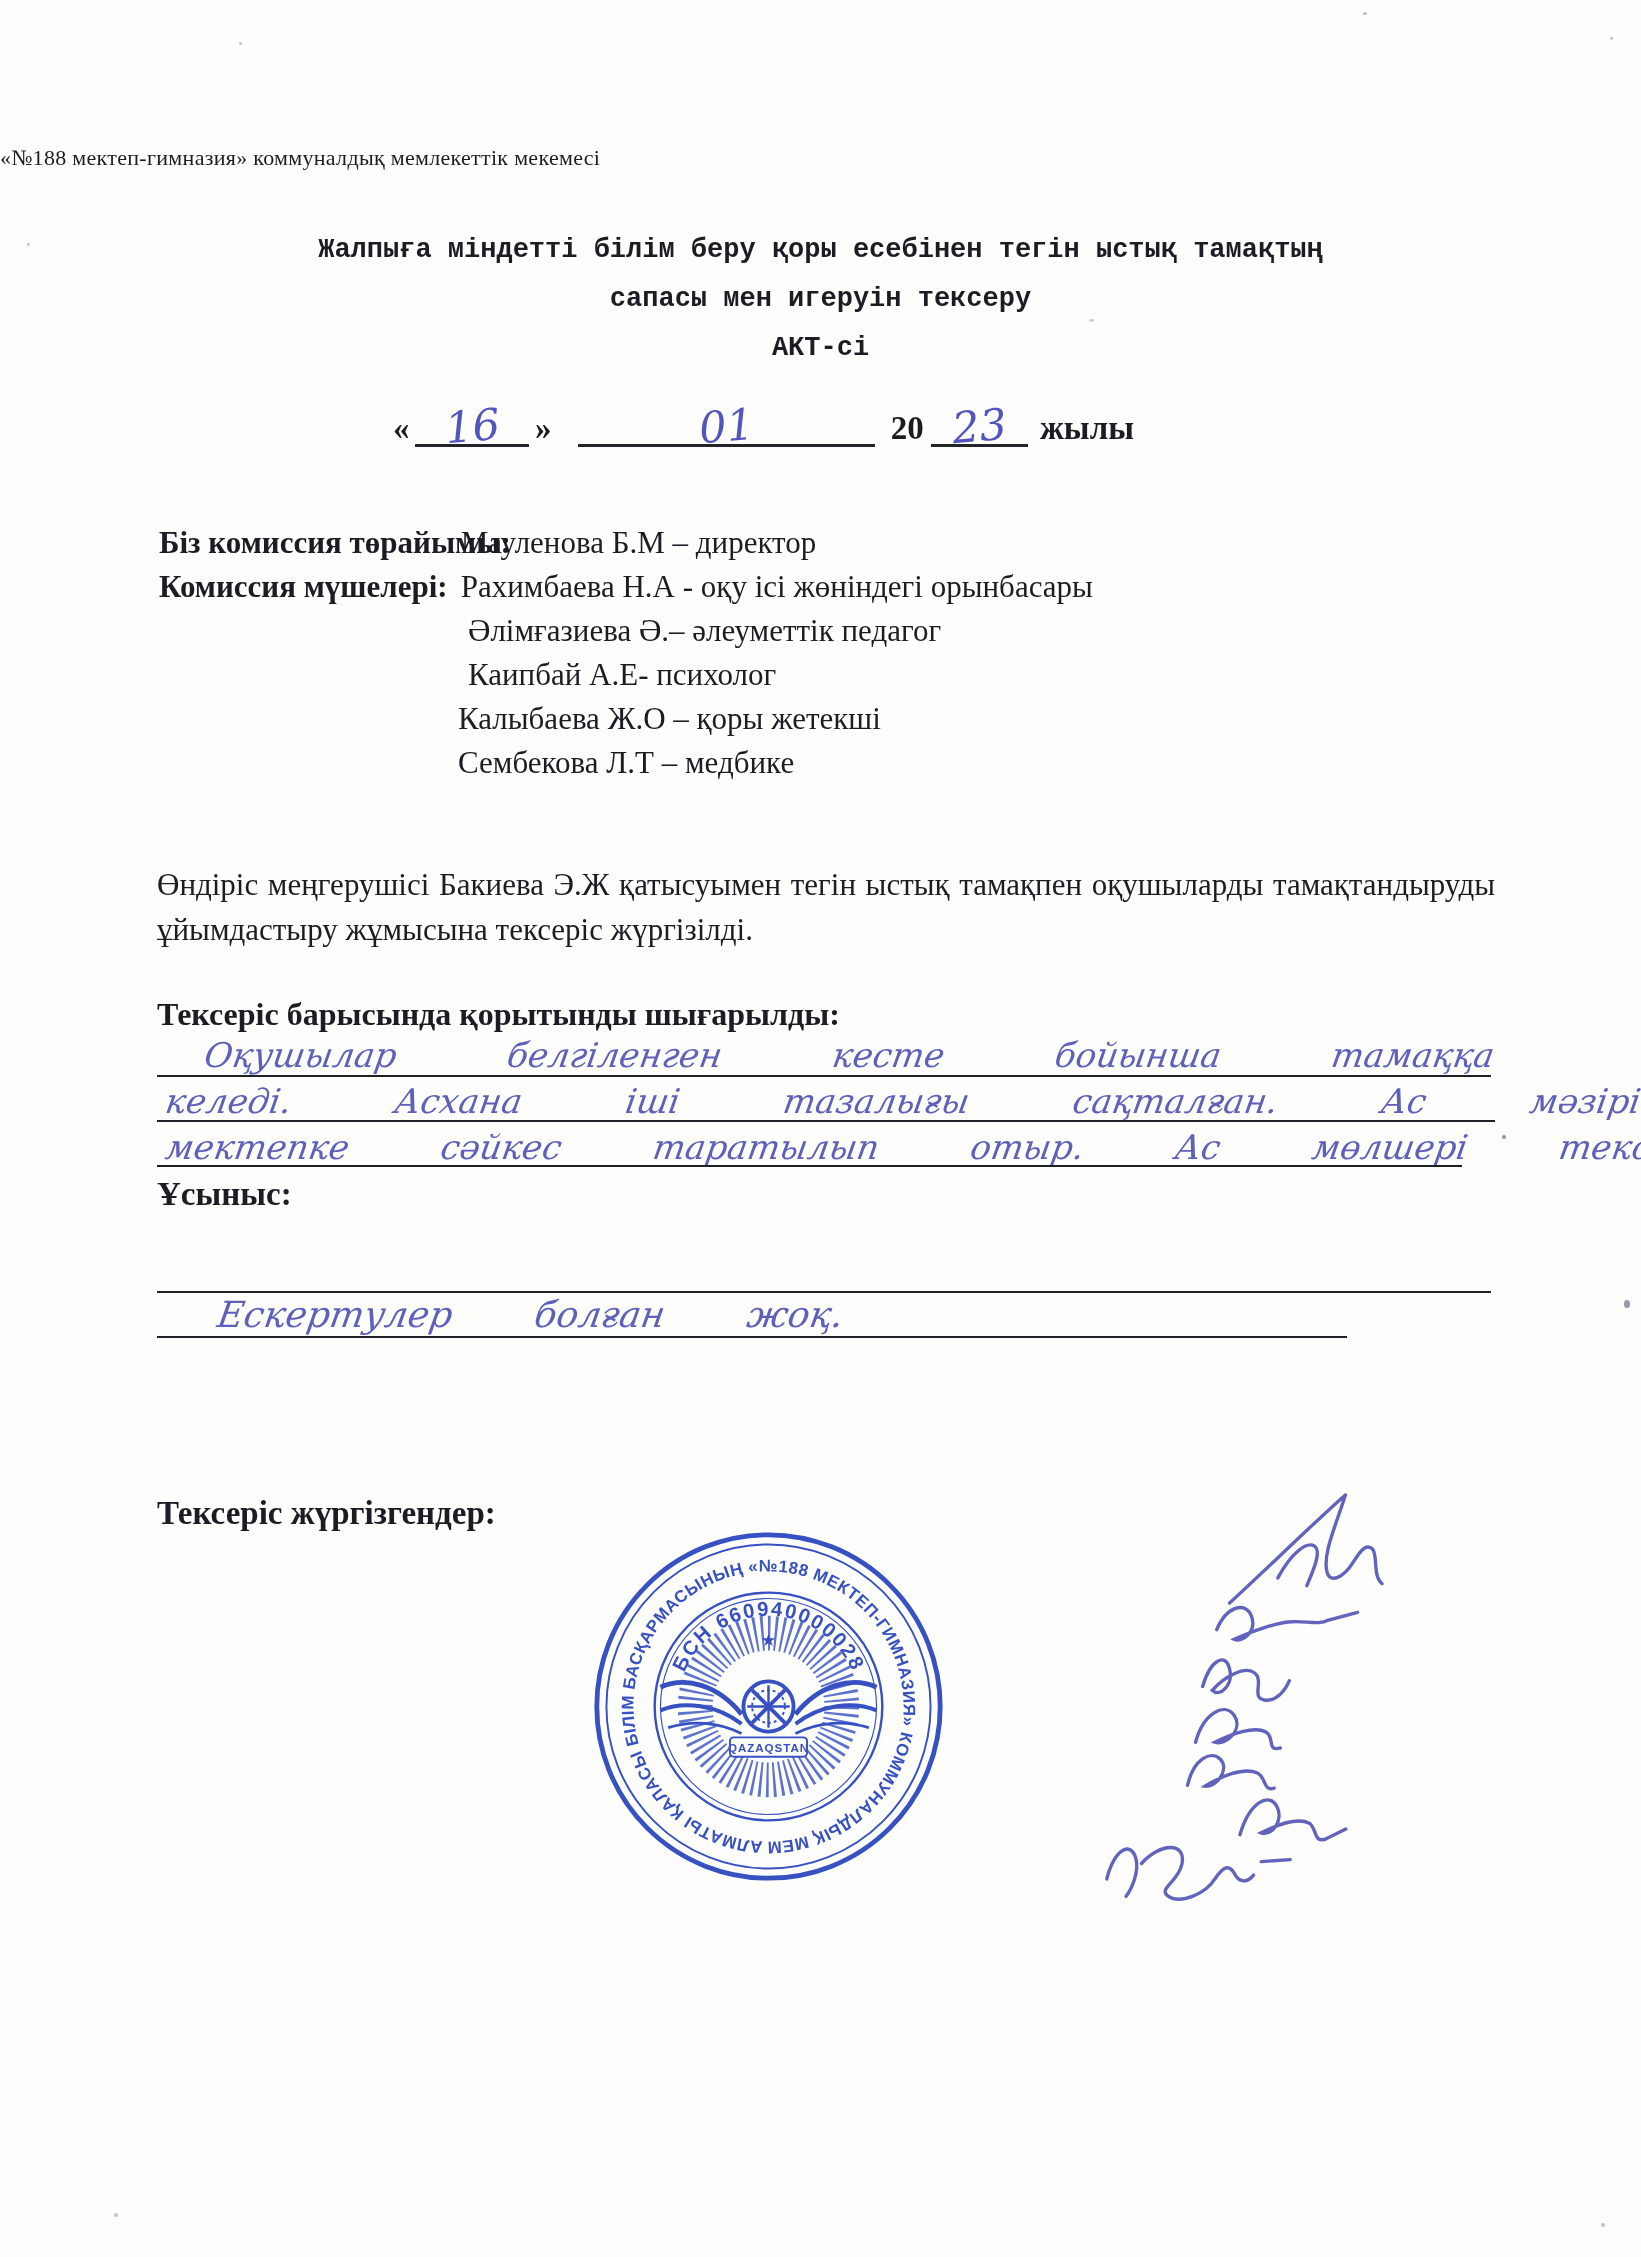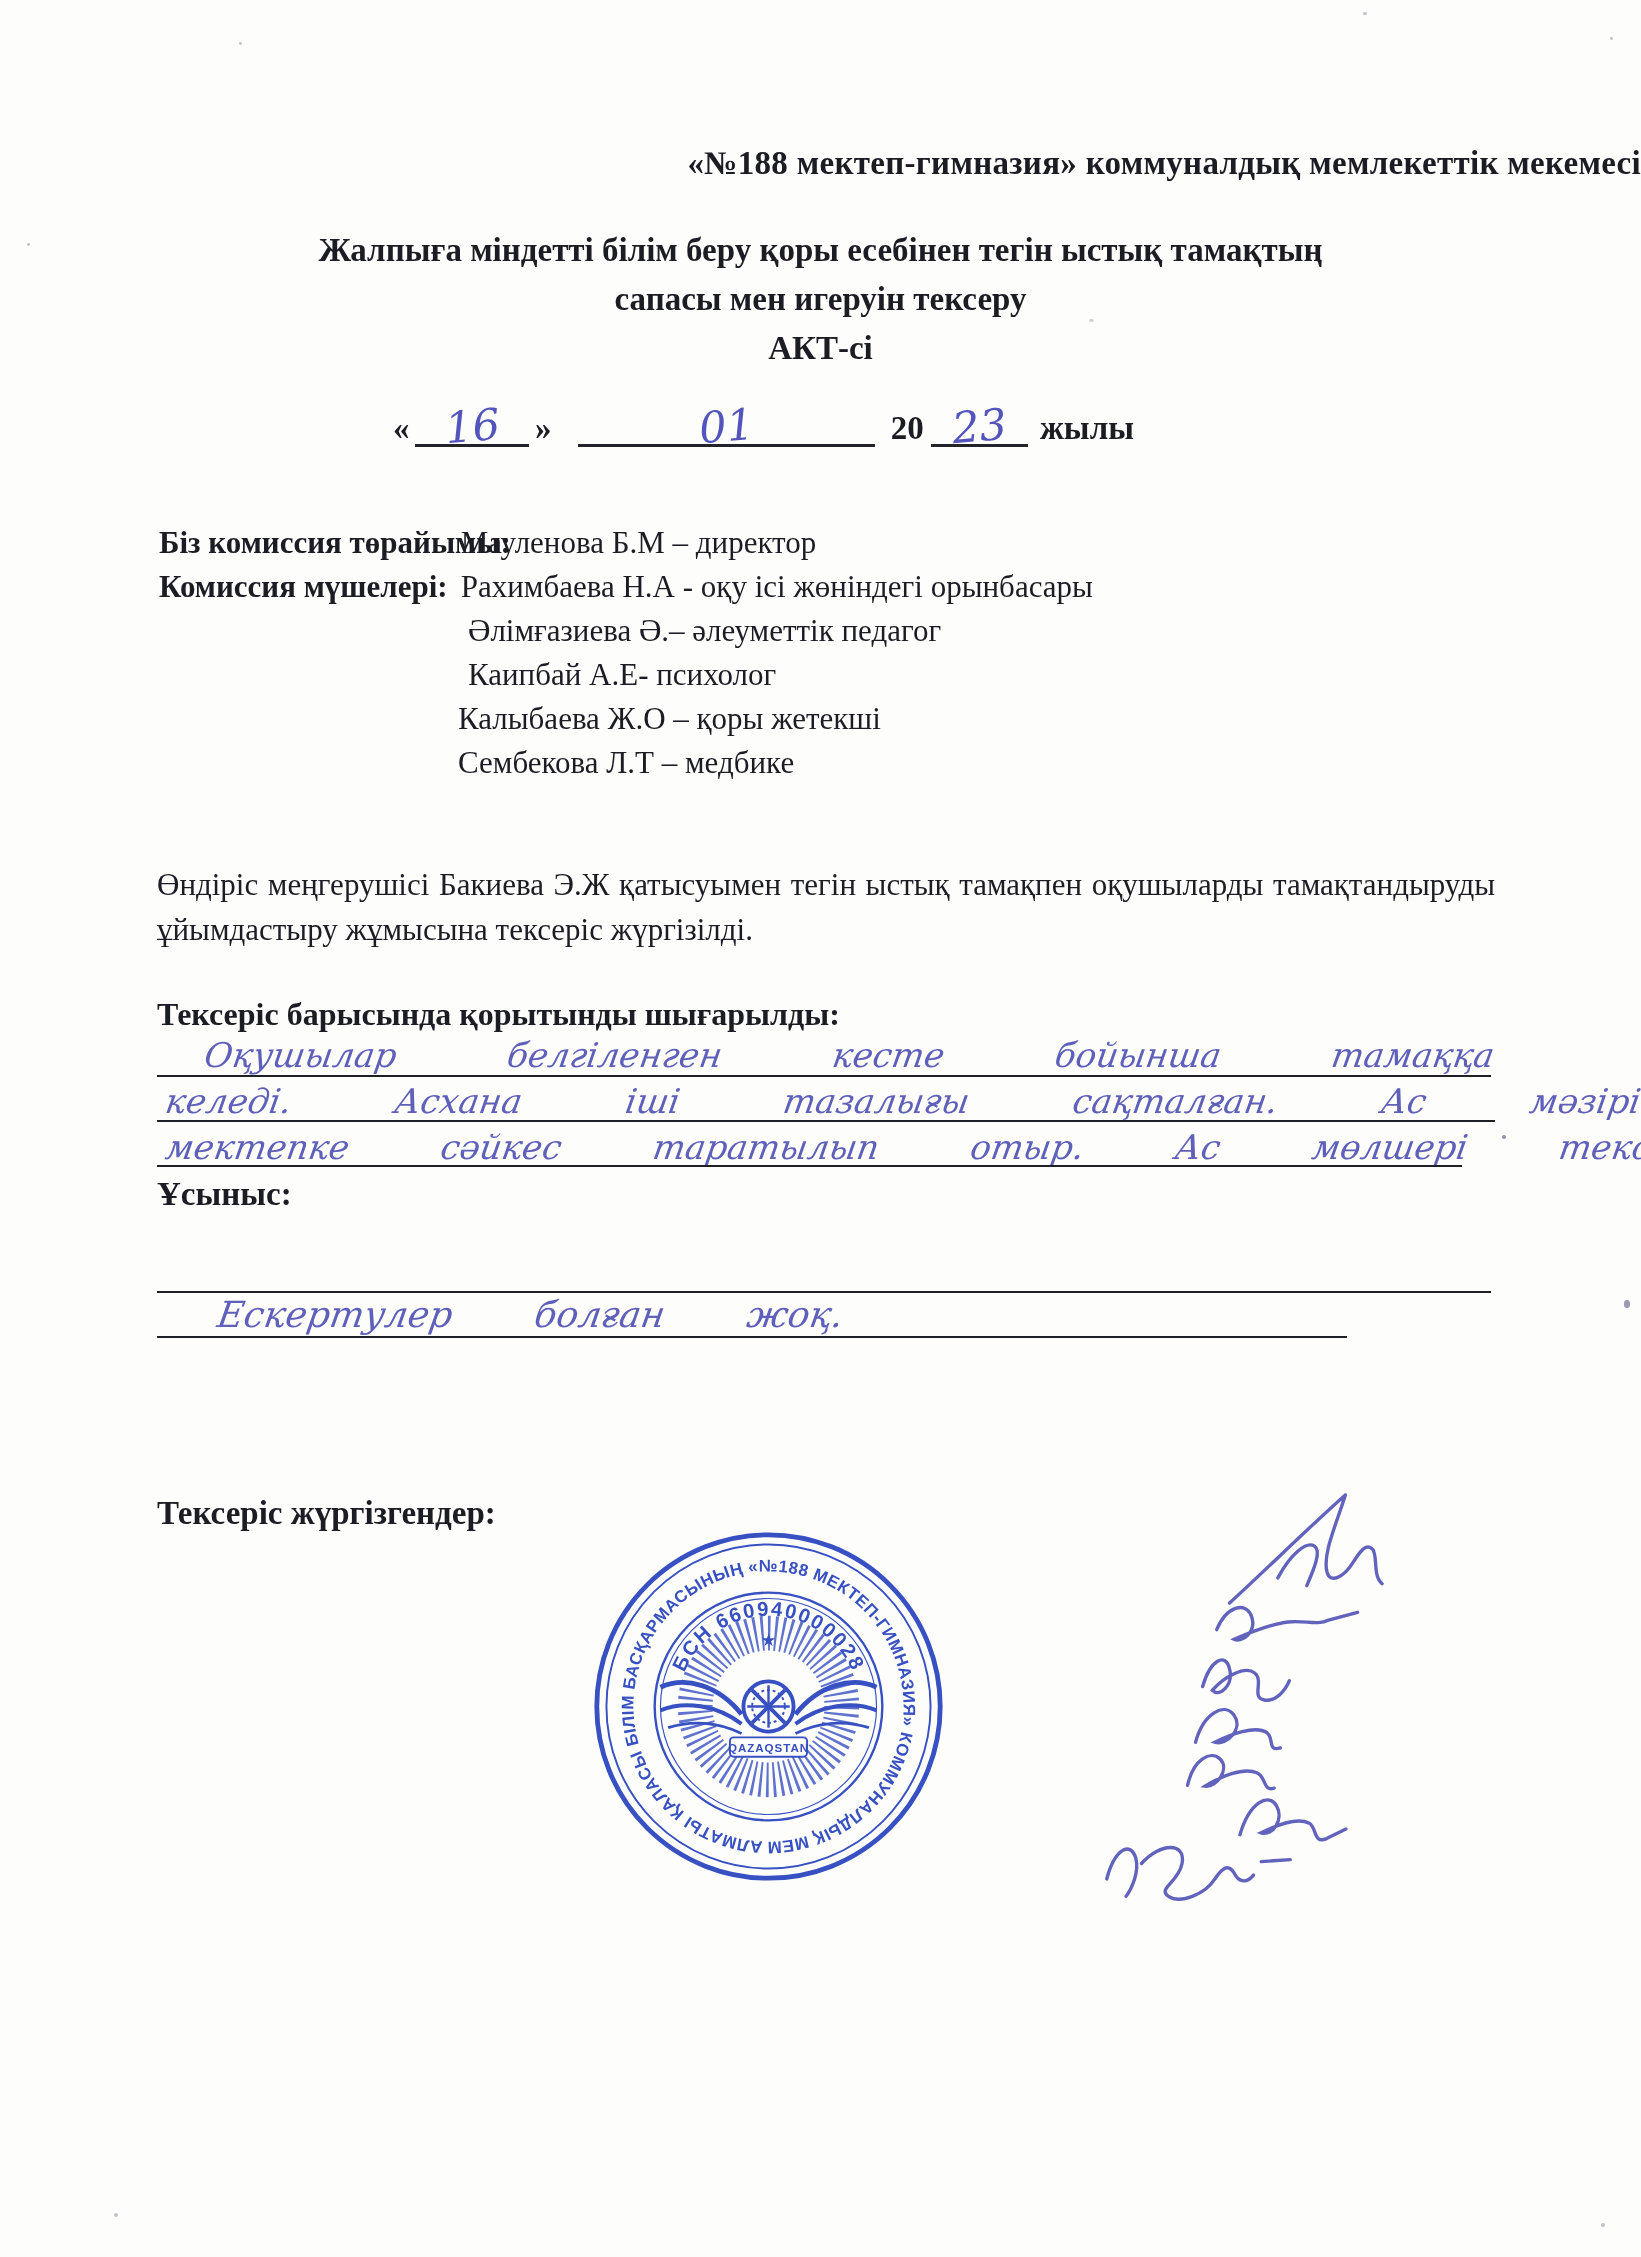--- a/index.html
+++ b/index.html
@@ -1,21 +1,21 @@
 <!DOCTYPE html>
 <html><head>
 <meta charset="utf-8">
 <style>
   html,body{margin:0;padding:0;background:#e8e8e6;}
   .page{position:relative;width:1641px;height:2257px;background:#fdfdfb;
         font-family:"Liberation Serif",serif;color:#1c1c24;overflow:hidden;margin:0 auto;}
-  .org-name{position:absolute;top:145px;left:0;width:100%;text-align:right;
-            font-size:33px;font-weight:bold;letter-spacing:0.3px;}
+  .org-name{position:absolute;top:145px;left:0;width:100%;text-align:left;
+            font-size:22px;font-weight:normal;letter-spacing:0.3px;}
   .doc-title{position:absolute;top:226px;left:0;width:100%;text-align:center;
-             font-size:33px;font-weight:bold;line-height:49px;}
+             font-size:27px;font-weight:bold;line-height:49px;font-family:Liberation Mono, monospace;}
   
   .date-line{position:absolute;top:394px;left:0;width:100%;display:flex;
              justify-content:center;align-items:flex-end;font-size:33px;font-weight:bold;
              transform:translateX(-60px);}
   .date-line .q{padding:0 5.8px;}
   .u{border-bottom:3.9px solid #23232a;display:inline-block;text-align:center;}
   .u-day{width:114px;}
   .u-month{width:297px;margin-left:21px;margin-right:15.4px;}
   .u-year{width:97px;margin-left:7.7px;margin-right:11.6px;}
   .ink{font-family:"DejaVu Serif",serif;font-style:italic;font-weight:normal;

